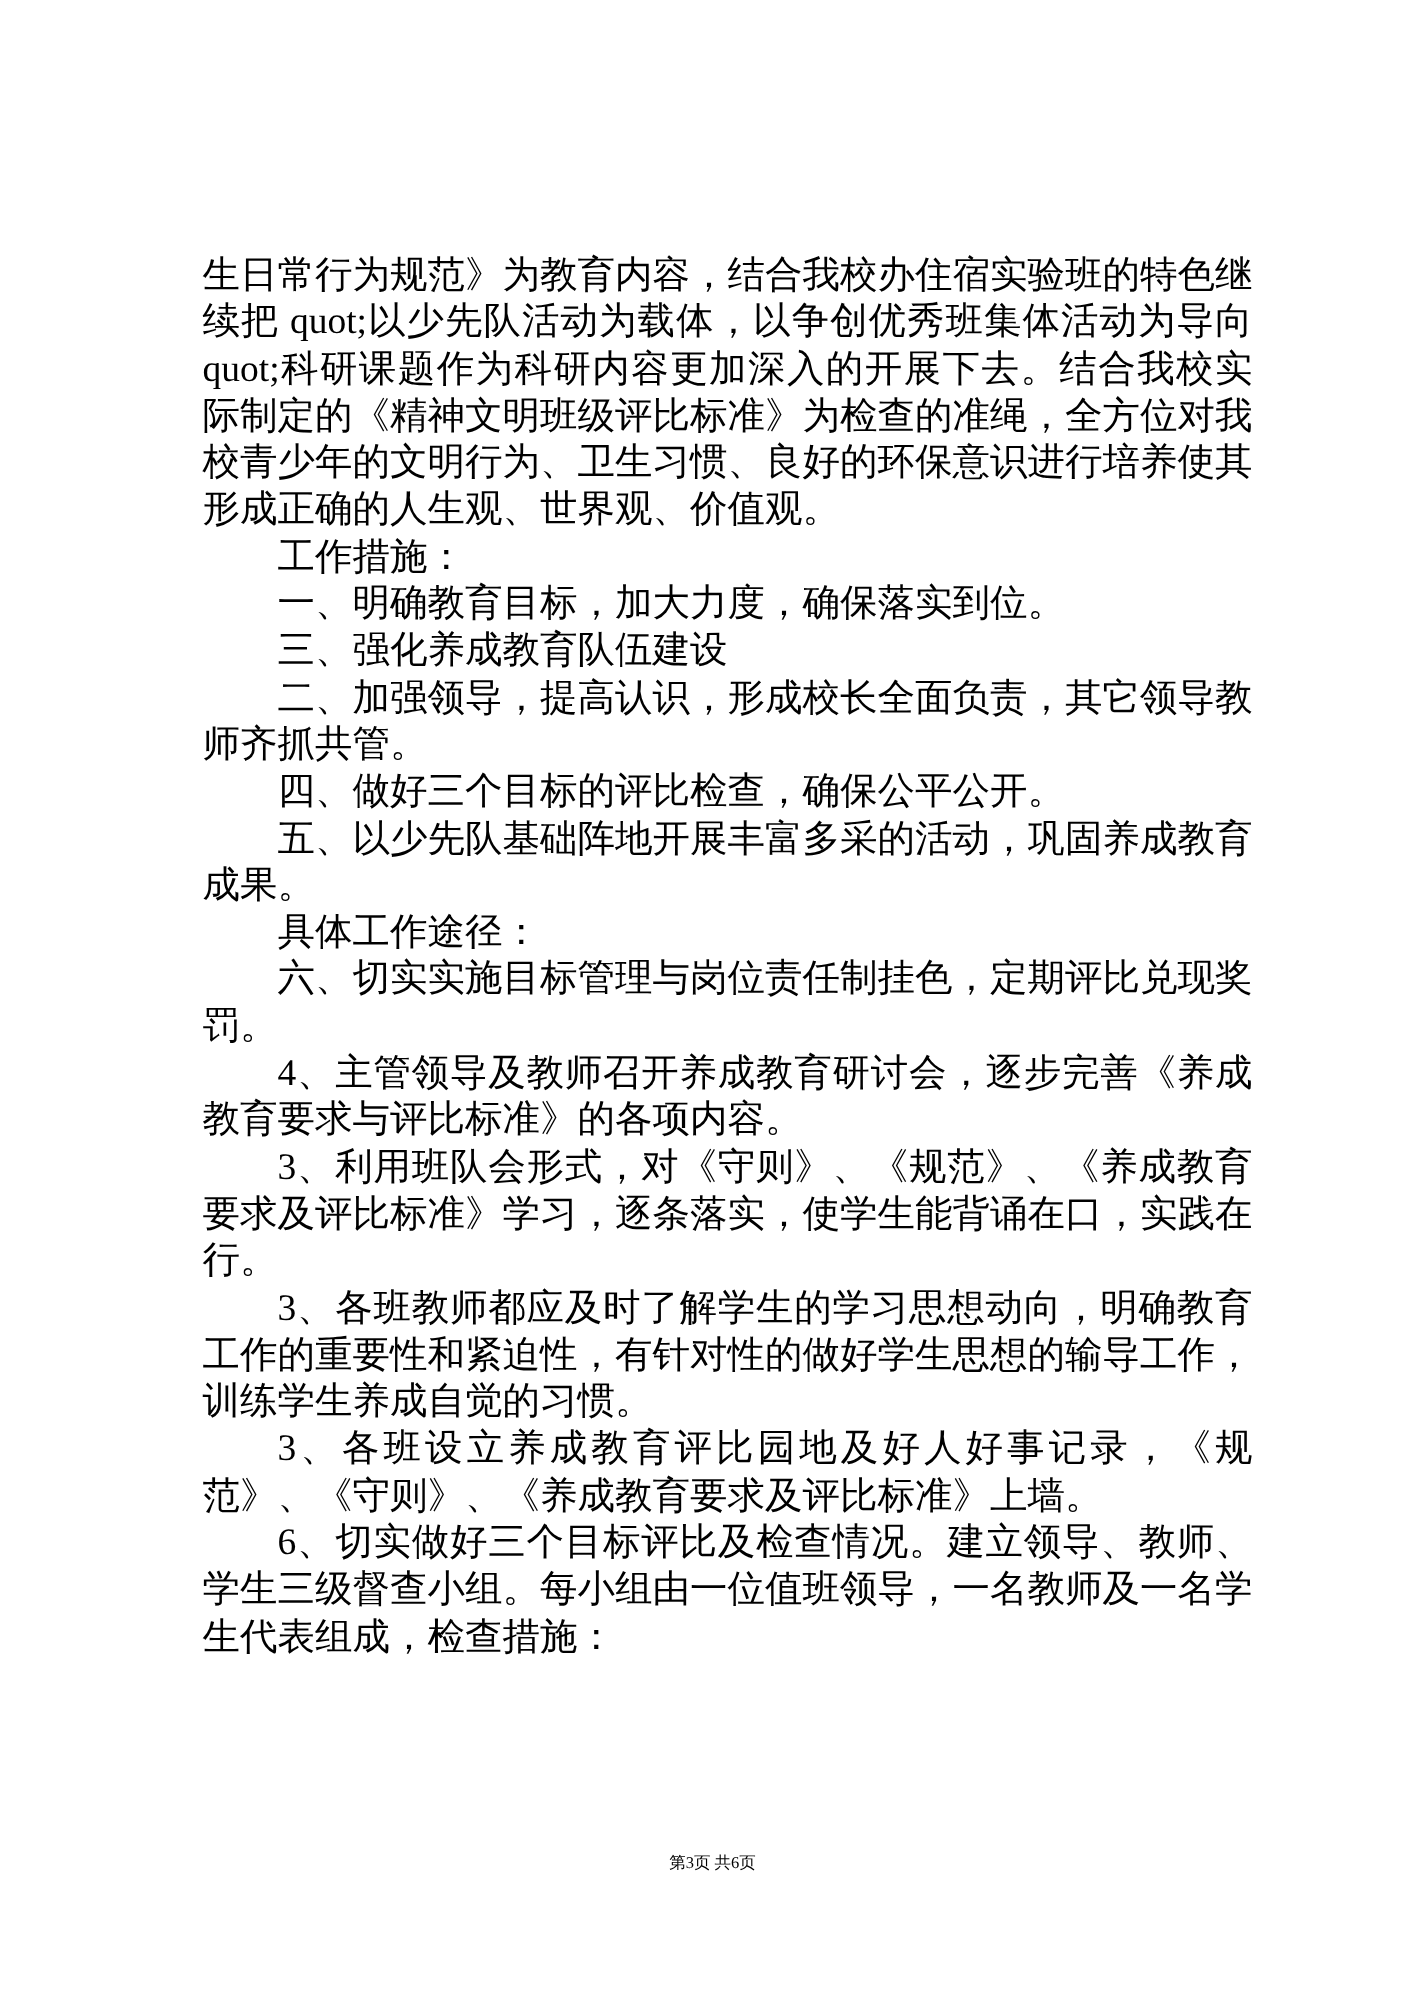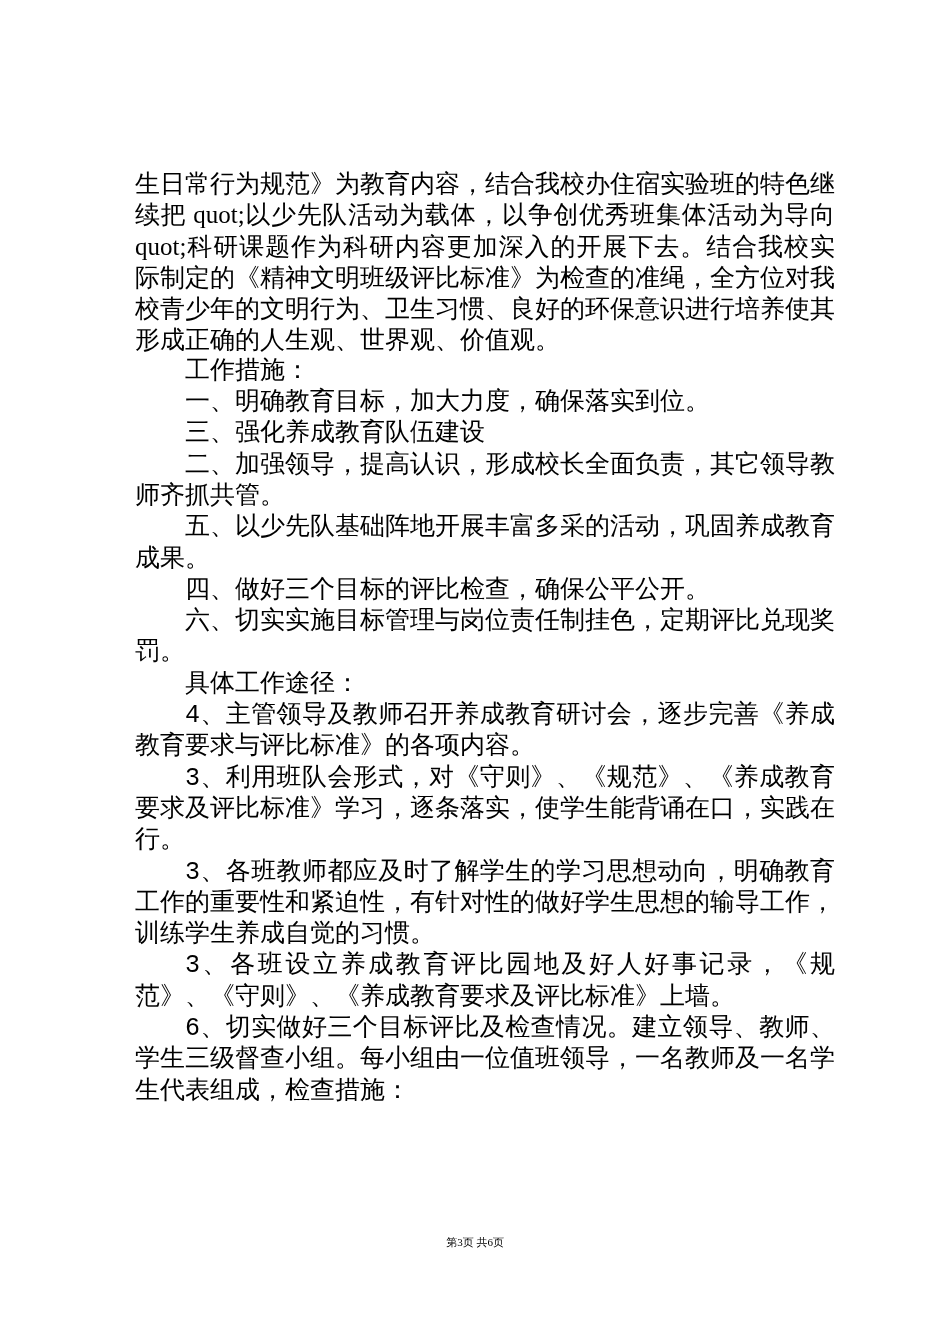--- a/index.html
+++ b/index.html
@@ -28,21 +28,20 @@
     padding: 0;
     font-size: 25px;
     line-height: 31.3px;
     text-align: justify;
     text-justify: inter-ideograph;
     word-break: break-all;
     color: #000000;
   }
   .doc-body p.indent {
     text-indent: 2em;
-    font-family: Liberation Mono, monospace;
   }
   .page-footer {
     position: absolute;
     left: 0;
     bottom: 92px;
     width: 950px;
     text-align: center;
     font-size: 11px;
     line-height: 20px;
     color: #000000;
@@ -51,24 +50,24 @@
 </head>
 <body>
 
 <div class="page">
   <div class="doc-body">
       <p>生日常行为规范》为教育内容，结合我校办住宿实验班的特色继续把 quot;以少先队活动为载体，以争创优秀班集体活动为导向 quot;科研课题作为科研内容更加深入的开展下去。结合我校实际制定的《精神文明班级评比标准》为检查的准绳，全方位对我校青少年的文明行为、卫生习惯、良好的环保意识进行培养使其形成正确的人生观、世界观、价值观。</p>
       <p class="indent">工作措施：</p>
       <p class="indent">一、明确教育目标，加大力度，确保落实到位。</p>
       <p class="indent">三、强化养成教育队伍建设</p>
       <p class="indent">二、加强领导，提高认识，形成校长全面负责，其它领导教师齐抓共管。</p>
+      <p class="indent">四、做好三个目标的评比检查，确保公平公开。</p>
       <p class="indent">五、以少先队基础阵地开展丰富多采的活动，巩固养成教育成果。</p>
-      <p class="indent">四、做好三个目标的评比检查，确保公平公开。</p>
+      <p class="indent">具体工作途径：</p>
       <p class="indent">六、切实实施目标管理与岗位责任制挂色，定期评比兑现奖罚。</p>
-      <p class="indent">具体工作途径：</p>
       <p class="indent">4、主管领导及教师召开养成教育研讨会，逐步完善《养成教育要求与评比标准》的各项内容。</p>
       <p class="indent">3、利用班队会形式，对《守则》、《规范》、《养成教育要求及评比标准》学习，逐条落实，使学生能背诵在口，实践在行。</p>
       <p class="indent">3、各班教师都应及时了解学生的学习思想动向，明确教育工作的重要性和紧迫性，有针对性的做好学生思想的输导工作，训练学生养成自觉的习惯。</p>
       <p class="indent">3、各班设立养成教育评比园地及好人好事记录，《规范》、《守则》、《养成教育要求及评比标准》上墙。</p>
       <p class="indent">6、切实做好三个目标评比及检查情况。建立领导、教师、学生三级督查小组。每小组由一位值班领导，一名教师及一名学生代表组成，检查措施：</p>
     </div>
   <div class="page-footer">第3页 共6页</div>
 </div>
 
 </body></html>

